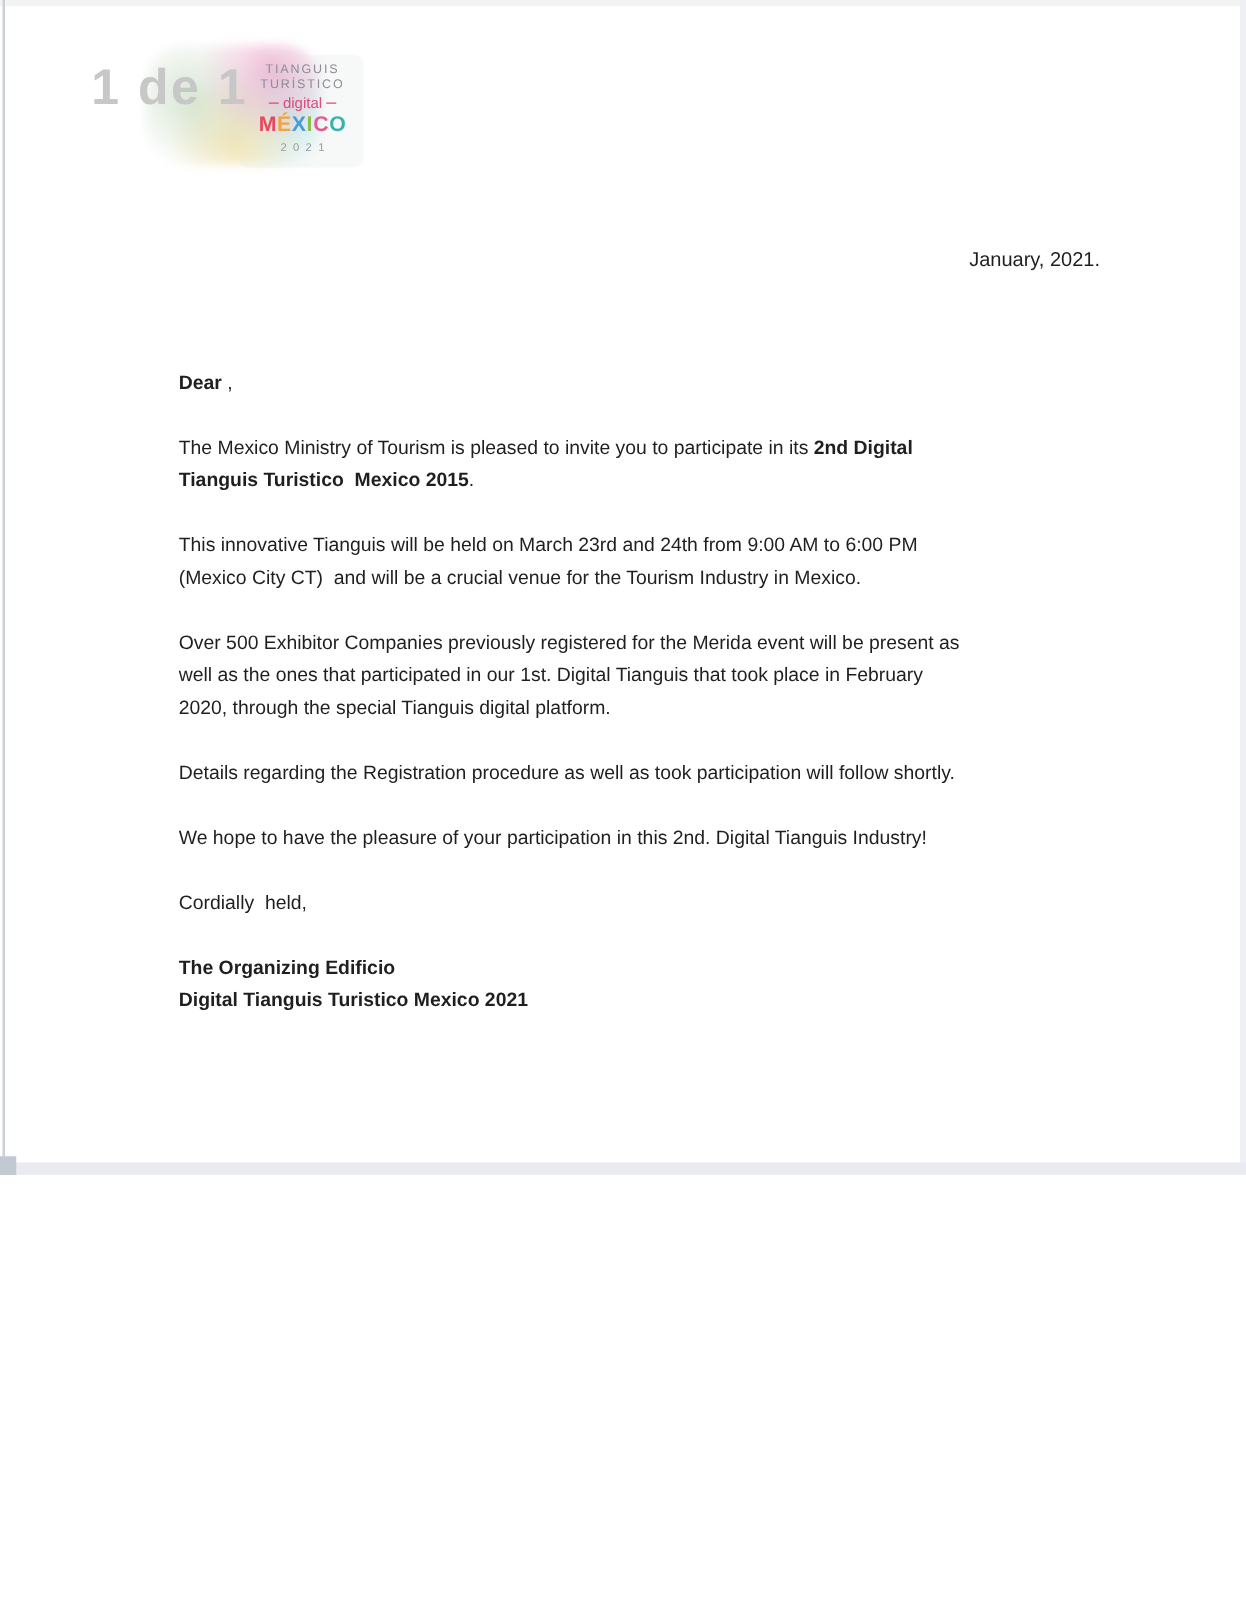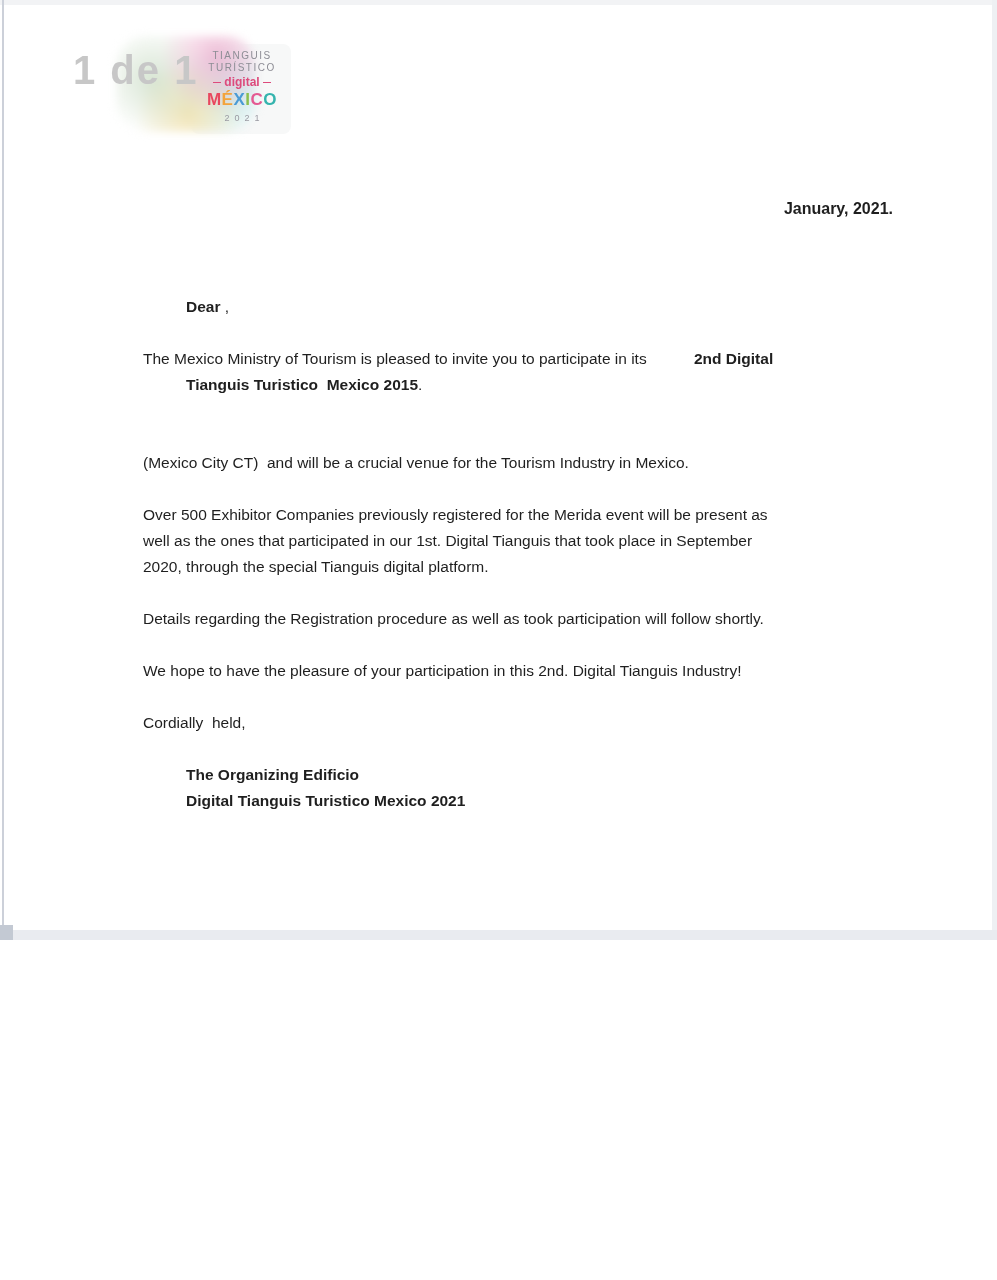--- a/index.html
+++ b/index.html
@@ -36,30 +36,30 @@
       #ffffff;
     filter: blur(4px);
   }
   .watermark {
     position:absolute; left:10px; top:12px;
     font-size:40px; font-weight:600; letter-spacing:2px;
     color:#c7c7c7; z-index:3;
   }
   .logo-text { position:absolute; left:136px; top:14px; width:86px; text-align:center; z-index:2; }
   .logo-line { font-size:10px; letter-spacing:1.5px; color:#8d8d95; line-height:12px; }
-  .logo-digital { font-size:12px; color:#dd4a7c; line-height:15px; margin-top:1px;font-weight:bold; }
+  .logo-digital { font-size:12px; color:#dd4a7c; line-height:15px; margin-top:1px; }
   .logo-digital .dash { display:inline-block; width:8px; height:1px; background:#dd4a7c; vertical-align:middle; margin:0 3px; }
   .logo-mexico { font-size:17px; font-weight:bold; letter-spacing:0.5px; line-height:20px; }
   .logo-year { font-size:9px; letter-spacing:5px; color:#9a9aa2; line-height:13px; margin-top:2px; padding-left:5px; }
 
-  .date { position:absolute; top:200px; right:104px; font-size:16px; color:#1f1f1f;font-weight:bold; }
+  .date { position:absolute; top:200px; right:117px; font-size:16px; color:#1f1f1f; }
 
   .body-text { position:absolute; left:143px; top:294px; width:780px; }
   .body-text p { margin:0 0 26px 0; font-size:15.5px; line-height:26px; white-space:pre-wrap; }
-  .b { font-weight:bold;margin-left:43px; }
+  .b { font-weight:bold; }
 
   .footer { position:absolute; left:143px; top:1082px; width:737px; text-align:center; }
   .footer div { font-size:13px; line-height:21px; color:#1c1c1c; }
   .footer .f-bold { font-weight:bold; }
 </style>
 </head>
 <body>
 
 <div class="page">
 
@@ -80,22 +80,22 @@
       <div class="logo-mexico"><span style="color: rgb(232, 72, 95);">M</span><span style="color: rgb(243, 163, 59);">É</span><span style="color: rgb(74, 155, 213);">X</span><span style="color: rgb(139, 191, 77);">I</span><span style="color: rgb(228, 90, 146);">C</span><span style="color: rgb(53, 180, 174);">O</span></div>
       <div class="logo-year">2021</div>
     </div>
   </div>
 
   <div class="date">January, 2021.</div>
 
   <div class="body-text">
     <p><span class="b">Dear</span><span> ,</span></p>
     <p><span>The Mexico Ministry of Tourism is pleased to invite you to participate in its </span><span class="b">2nd Digital</span><br><span class="b">Tianguis Turistico  Mexico 2015</span><span>.</span></p>
-    <p><br><span>(Mexico City CT)  and will be a crucial venue for the Tourism Industry in Mexico.</span></p>
-    <p><span>Over 500 Exhibitor Companies previously registered for the Merida event will be present as</span><br><span>well as the ones that participated in our 1st. Digital Tianguis that took place in September</span><br><span>2020, through the special Tianguis digital platform.</span></p>
+    <p><span>This innovative Tianguis will be held on March 23rd and 24th from 9:00 AM to 6:00 PM</span><br><span>(Mexico City CT)  and will be a crucial venue for the Tourism Industry in Mexico.</span></p>
+    <p><span>Over 500 Exhibitor Companies previously registered for the Merida event will be present as</span><br><span>well as the ones that participated in our 1st. Digital Tianguis that took place in February</span><br><span>2020, through the special Tianguis digital platform.</span></p>
     <p><span>Details regarding the Registration procedure as well as took participation will follow shortly.</span></p>
     <p><span>We hope to have the pleasure of your participation in this 2nd. Digital Tianguis Industry!</span></p>
     <p><span>Cordially  held,</span></p>
     <p><span class="b">The Organizing Edificio</span><br><span class="b">Digital Tianguis Turistico Mexico 2021</span></p>
   </div>
 
 
 </div>
 
 </body></html>

